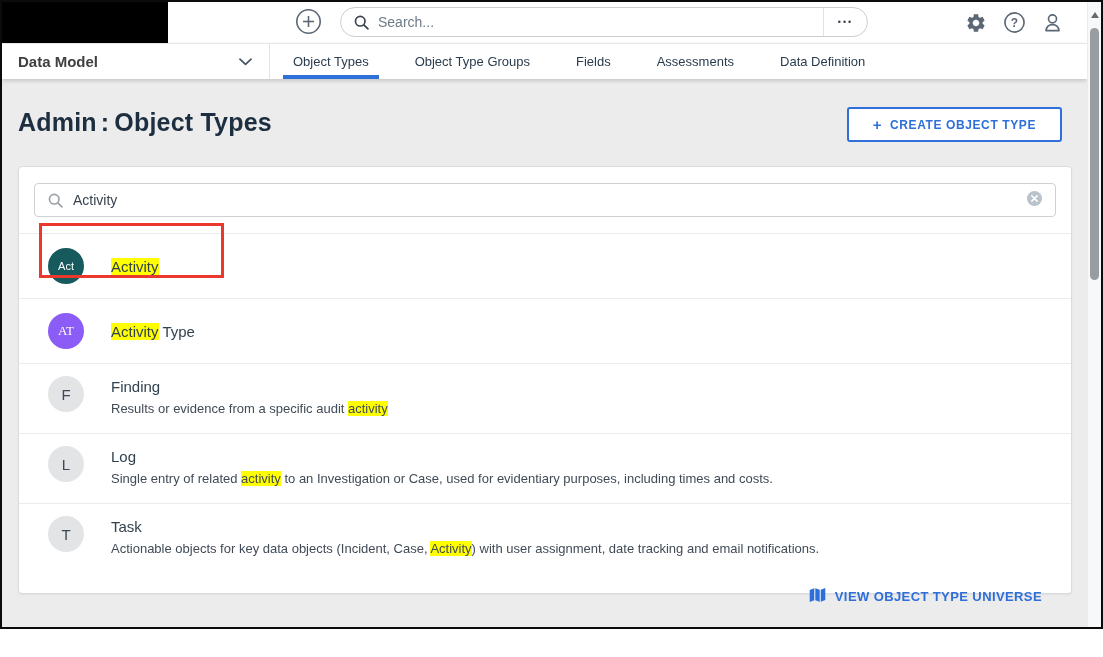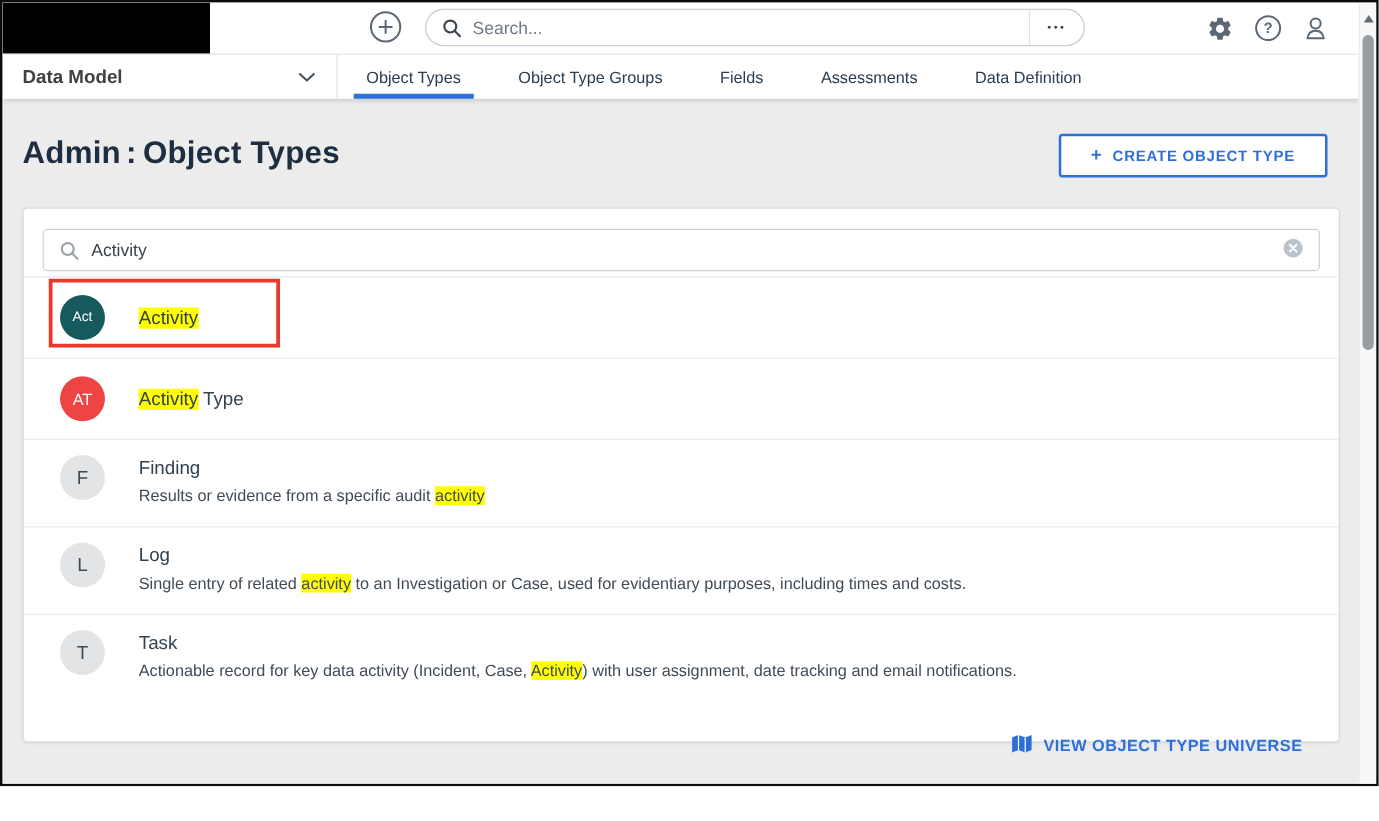--- a/index.html
+++ b/index.html
@@ -60,21 +60,21 @@
   .panel{ position:absolute; left:16px; top:87px; width:1054px; height:428px; background:#fff;
           border:1px solid #d9dbdd; border-radius:4px; box-shadow:0 1px 2px rgba(0,0,0,.05);
           overflow:hidden; }
   .panel-search{ margin:16px 15px 0; height:34px; border:1px solid #ced2d6; border-radius:4px;
                  display:flex; align-items:center; padding:0 12px; }
   .panel-search .mag{ color:#9aa3ab; display:flex; flex:0 0 auto; }
   .panel-search input{ flex:1; border:none; outline:none; margin-left:9px;
                        font:14px "Liberation Sans",sans-serif; color:#39434d; }
   .clear-btn{ flex:0 0 auto; display:flex; cursor:pointer; border:none; background:none; padding:0; }
 
-  .results{ margin-top:4px; }
+  .results{ margin-top:16px; }
   .result-row{ display:flex; align-items:center; gap:27px; padding:14px 15px 14px 29px;
                border-top:1px solid #eaebec; cursor:pointer; }
   .result-row.has-desc{ padding-top:12px; padding-bottom:16px; align-items:flex-start; }
   .avatar{ flex:0 0 36px; width:36px; height:36px; border-radius:50%; display:flex;
            align-items:center; justify-content:center; font-weight:400; }
   .result-texts{ display:flex; flex-direction:column; gap:5px; padding-top:0; }
   .has-desc .result-texts{ padding-top:1px; }
   .result-title{ font-size:15px; color:#32424f; line-height:19px; }
   .result-desc{ font-size:13px; color:#404b56; line-height:16px; }
   .hl{ background:var(--highlight); }
@@ -214,21 +214,21 @@
       </div>
 
       <div class="results">
           <div class="result-row">
             <span class="avatar" style="background: rgb(23, 90, 94); color: rgb(255, 255, 255); font-size: 11px;">Act</span>
             <div class="result-texts">
               <div class="result-title"><span class="hl">Activity</span></div>
             </div>
           </div>
           <div class="result-row">
-            <span class="avatar" style="background: #ef4444; color: rgb(255, 255, 255); font-size: 13px;">AT</span>
+            <span class="avatar" style="background: #8b5cf6; color: rgb(255, 255, 255); font-size: 13px; font-family: Liberation Serif, serif;">AT</span>
             <div class="result-texts">
               <div class="result-title"><span class="hl">Activity</span><span> Type</span></div>
             </div>
           </div>
           <div class="result-row has-desc">
             <span class="avatar" style="background: rgb(227, 228, 230); color: rgb(61, 74, 86); font-size: 15px;">F</span>
             <div class="result-texts">
               <div class="result-title"><span>Finding</span></div>
               <div class="result-desc"><span>Results or evidence from a specific audit </span><span class="hl">activity</span></div>
             </div>
@@ -237,21 +237,21 @@
             <span class="avatar" style="background: rgb(227, 228, 230); color: rgb(61, 74, 86); font-size: 15px;">L</span>
             <div class="result-texts">
               <div class="result-title"><span>Log</span></div>
               <div class="result-desc"><span>Single entry of related </span><span class="hl">activity</span><span> to an Investigation or Case, used for evidentiary purposes, including times and costs.</span></div>
             </div>
           </div>
           <div class="result-row has-desc">
             <span class="avatar" style="background: rgb(227, 228, 230); color: rgb(61, 74, 86); font-size: 15px;">T</span>
             <div class="result-texts">
               <div class="result-title"><span>Task</span></div>
-              <div class="result-desc"><span>Actionable record for key data activity (Incident, Case, </span><span class="hl">Activity</span><span>) with user assignment, date tracking and email notifications.</span></div>
+              <div class="result-desc"><span>Actionable objects for key data objects (Incident, Case, </span><span class="hl">Activity</span><span>) with user assignment, date tracking and email notifications.</span></div>
             </div>
           </div>
         </div>
 
       <div class="annotation-box"></div>
     </div>
 
     <div class="footer-link">
       <span>
         <svg width="17" height="16" viewBox="0 0 24 22">

